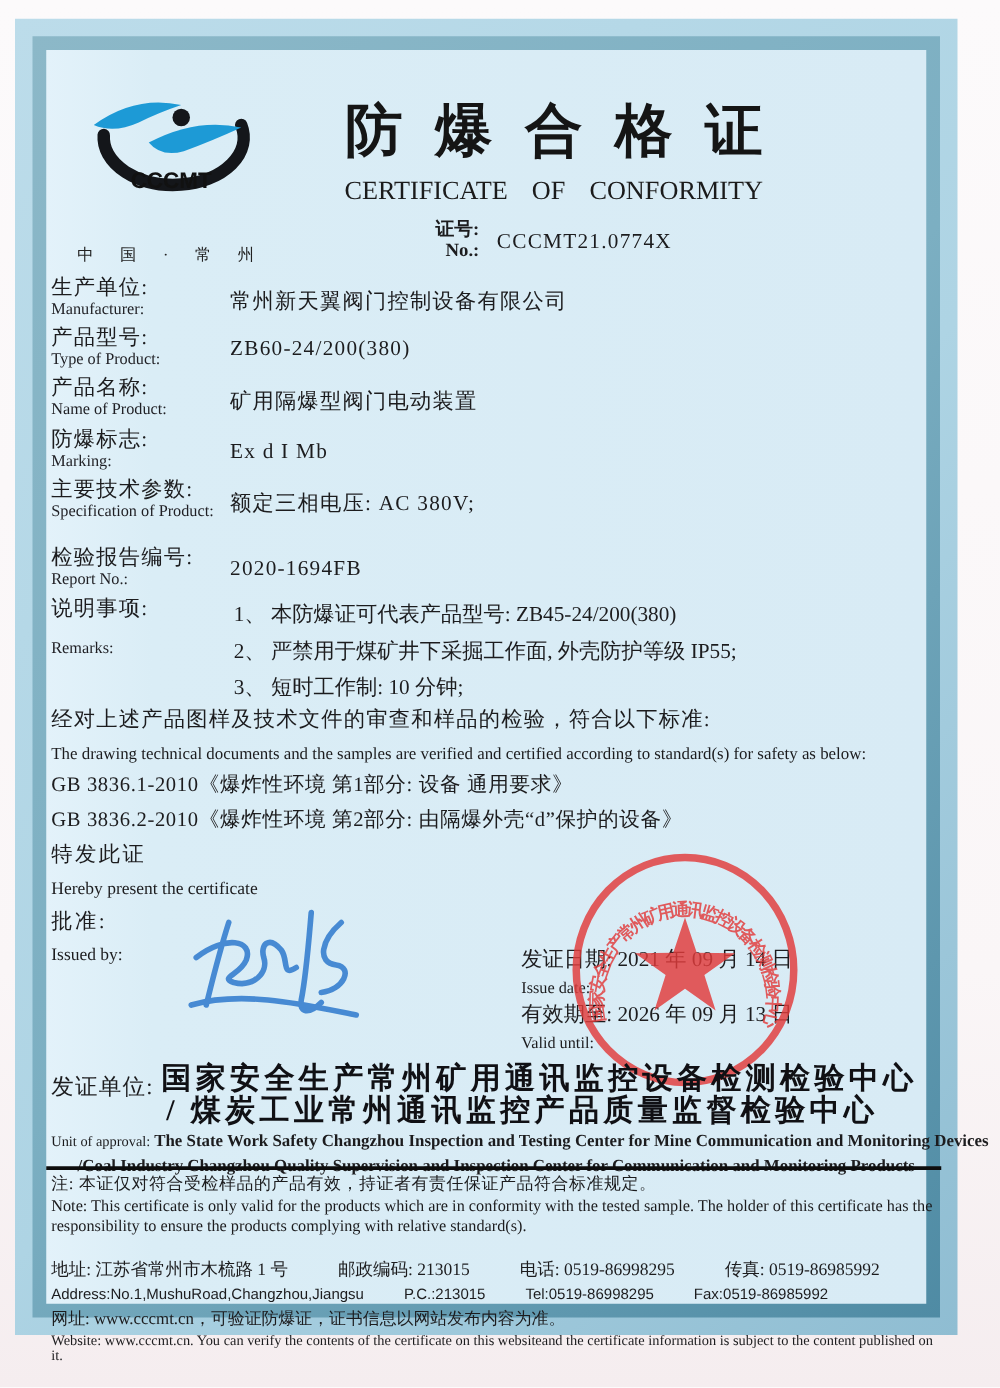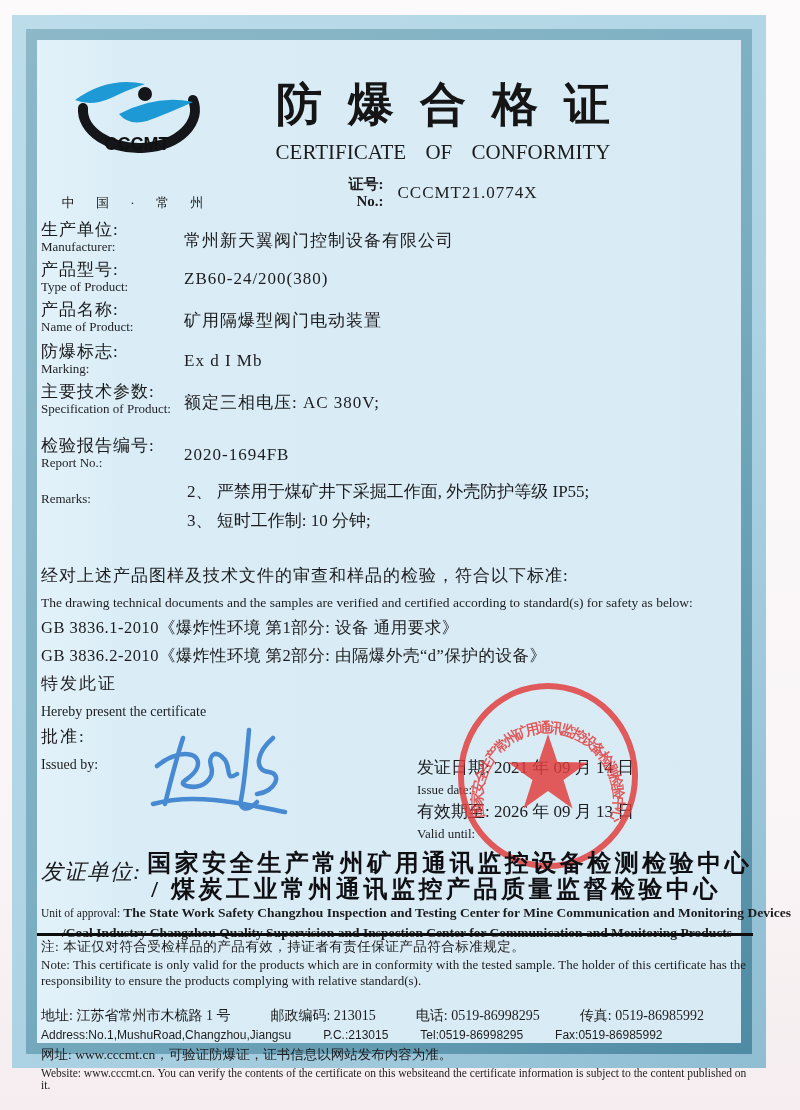--- a/index.html
+++ b/index.html
@@ -65,21 +65,21 @@
   .present .p3 { font-size:17px; margin-top:5px; letter-spacing:2px; }
   .present .p4 { font-size:14px; margin-top:9px; }
   .signature { position:absolute; left:108px; top:668px; }
   .dates { position:absolute; left:380px; top:718px; width:320px; }
   .d-cn { font-size:17px; line-height:20px; white-space:nowrap; }
   .d-en { font-size:13px; line-height:15px; margin:4px 0 5px 0; }
   .stamp { position:absolute; left:418px; top:642px; opacity:.82; }
   
   .approval { position:absolute; left:4px; top:810px; width:712px; }
   .app-row { display:flex; }
-  .app-label { font-size:22px; padding-top:7px; white-space:nowrap; letter-spacing:1px;font-style:italic; }
+  .app-label { font-size:18px; padding-top:7px; white-space:nowrap; letter-spacing:1px; }
   .app-lines { margin-left:6px; }
   .app-line1,.app-line2 { font-size:24px; font-weight:700; letter-spacing:3.5px; line-height:26px; color:#101014; white-space:nowrap; }
   .app-line2 { margin-left:4px; }
   .app-en1 { font-size:13.5px; font-weight:700; margin-top:3px; white-space:nowrap; }
   .app-en1 .small { font-size:11.5px; font-weight:400; }
   .app-en2 { font-size:13.5px; font-weight:700; text-align:center; margin-top:4px; white-space:nowrap; }
   .divider { position:absolute; left:0px; top:893px; width:716px; height:3px; background:#0d0d0d; }
   
   .footnotes { position:absolute; left:4px; top:899px; width:712px; }
   .note-cn { font-size:13.5px; line-height:16px; letter-spacing:.5px; }
@@ -148,22 +148,24 @@
           </div>
         </div>
 
         <div class="report frow">
           <div class="lab-cn">检验报告编号:</div>
           <div class="lab-en">Report No.:</div>
           <span class="val">2020-1694FB</span>
         </div>
 
         <div class="remarks">
+          <div class="lab-cn">说明事项:</div>
           <div class="lab-en" style="margin-top:14px">Remarks:</div>
           <div class="items">
+            <div>1、 本防爆证可代表产品型号: ZB45-24/200(380)</div>
             <div>2、 严禁用于煤矿井下采掘工作面, 外壳防护等级 IP55;</div>
             <div>3、 短时工作制: 10 分钟;</div>
           </div>
         </div>
 
         <div class="standards">
           <div class="std-cn">经对上述产品图样及技术文件的审查和样品的检验，符合以下标准:</div>
           <div class="std-en">The drawing technical documents and the samples are verified and certified according to standard(s) for safety as below:</div>
           <div class="std-item">GB 3836.1-2010《爆炸性环境 第1部分: 设备 通用要求》</div>
           <div class="std-item">GB 3836.2-2010《爆炸性环境 第2部分: 由隔爆外壳“d”保护的设备》</div>

